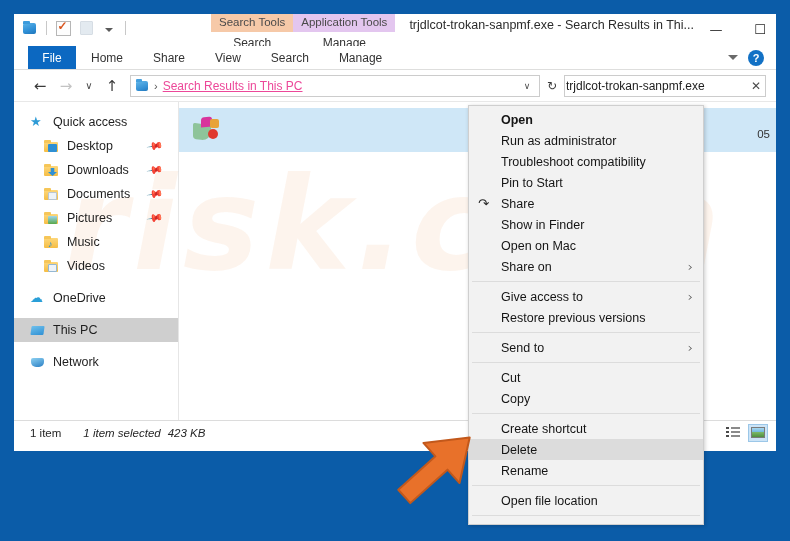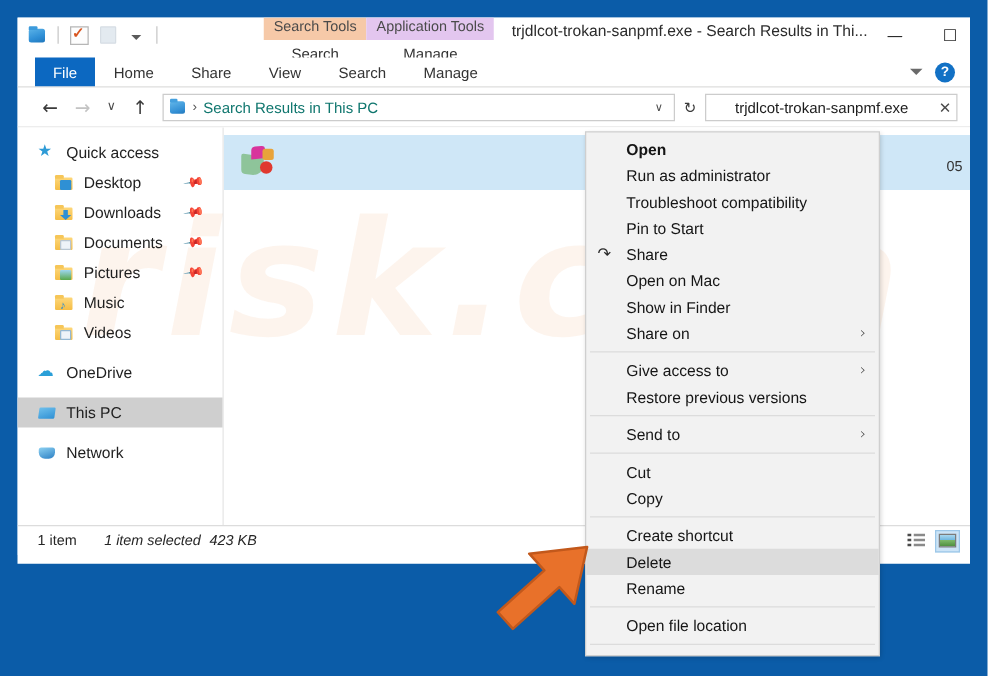--- a/index.html
+++ b/index.html
@@ -157,33 +157,33 @@
   .addr-ico::before {
     content:""; position:absolute; left:1px; top:2px; width:12px; height:10px;
     background: linear-gradient(160deg,#64b8ea 0%, #338fd4 70%, #2378bb 100%);
     border-radius:2px;
   }
   .addr-ico::after {
     content:""; position:absolute; left:1px; top:0; width:6px; height:3px;
     background:#45a0de; border-radius:1px 1px 0 0;
   }
   .addr-sep { color:#555; font-size:11px; }
-  .addr-text { font-size:12px; color:#0f766e; white-space:nowrap; }
+  .addr-text { font-size:12px; color:#ec4899; white-space:nowrap;text-decoration:underline; }
   .addr-drop {
     width: 16px; display:flex; align-items:center; justify-content:center;
     margin-left:auto; font-size:9px; color:#4a4a4a;
   }
   .refresh {
     width:20px; height:22px; display:flex; align-items:center;
     justify-content:center; font-size:12px; color:#3a3a3a;
     font-family:"DejaVu Sans", sans-serif;
   }
   .searchbox {
     width: 202px; height: 22px; border:1px solid #cccccc; background:#fff;
-    display:flex; align-items:center; padding:0 4px 0 23px; flex:none;
+    display:flex; align-items:center; padding:0 4px 0 1px; flex:none;
   }
   .searchbox .txt { font-size:12px; color:#1c1c1c; flex:1; white-space:nowrap; }
   .searchbox .clr { font-size:12px; color:#4a4a4a; padding-left:4px;
     font-family:"DejaVu Sans", sans-serif; }
 
   
   .content { display:flex; height: 318px; background:#ffffff; position:relative; }
 
   .sidebar {
     width: 164px; flex:none; background: transparent;
@@ -536,25 +536,25 @@
   <div class="mi">
     <span>Pin to Start</span>
   </div>
 
   <div class="mi">
     <span class="mi-ico shareico">↷</span>
     <span>Share</span>
   </div>
 
   <div class="mi">
+    <span>Show in Finder</span>
+  </div>
+
+  <div class="mi">
     <span>Open on Mac</span>
-  </div>
-
-  <div class="mi">
-    <span>Show in Finder</span>
   </div>
 
   <div class="mi">
     <span>Share on</span>
     <span class="arrow">›</span>
   </div>
 
   <div class="msep"></div>
 
   <div class="mi">

